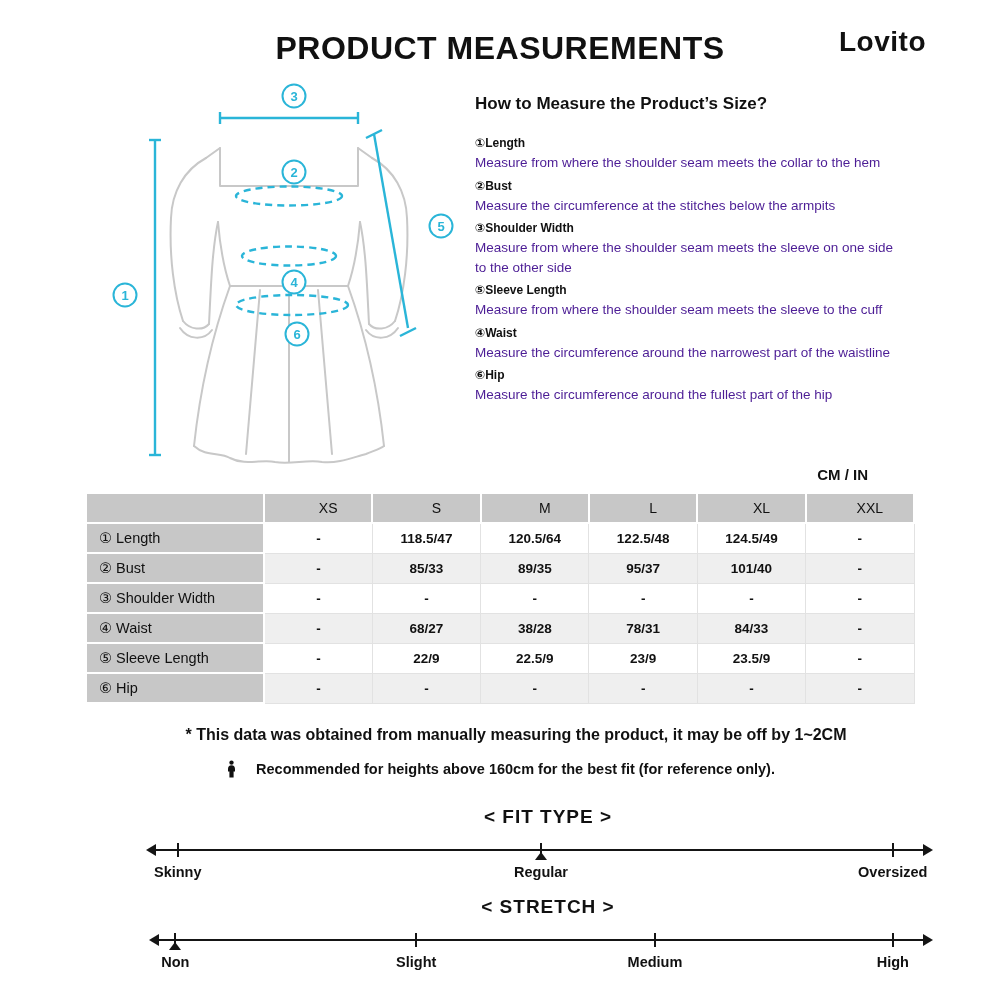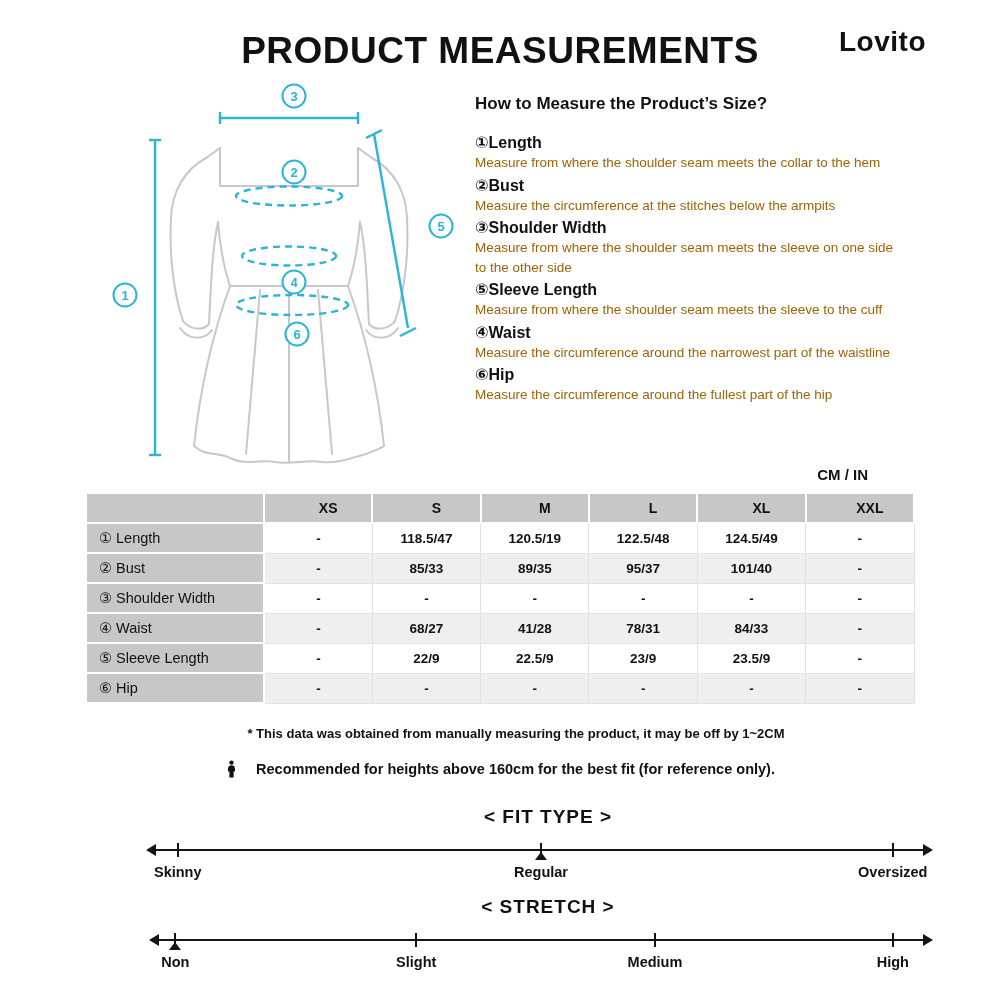--- a/index.html
+++ b/index.html
@@ -1,43 +1,43 @@
 <!DOCTYPE html>
 <html><head>
 <meta charset="utf-8">
 <style>
   * { margin:0; padding:0; box-sizing:border-box; }
   html,body { background:#fff; }
   body { font-family:"Liberation Sans","DejaVu Sans",sans-serif; color:#111; }
   .page { position:relative; width:1000px; height:1000px; background:#fff; overflow:hidden; }
 
   .main-title { position:absolute; top:30px; left:0; width:100%; text-align:center;
-                font-size:37px; font-weight:800; letter-spacing:.5px; }
+                font-size:32px; font-weight:800; letter-spacing:.5px; }
   .brand { position:absolute; top:26px; right:74px; font-size:28px; font-weight:800; letter-spacing:.5px; }
 
   .diagram { position:absolute; left:70px; top:80px; }
 
   .howto { position:absolute; left:475px; top:94px; width:420px; }
   .howto-title { font-size:17px; font-weight:700; margin-bottom:19px; }
   .howto-item { margin-bottom:3px; }
-  .howto-label { font-size:16px; font-weight:700; line-height:20px; }
-  .howto-desc { font-size:13.5px; color:#a16207; line-height:19.5px; }
+  .howto-label { font-size:12px; font-weight:700; line-height:20px; }
+  .howto-desc { font-size:13.5px; color:#4c1d95; line-height:19.5px; }
 
   .unit { position:absolute; top:466px; right:132px; font-size:15px; font-weight:700; }
 
   .size-table { position:absolute; left:85px; top:492px; width:830px;
                 border-collapse:collapse; table-layout:fixed; }
   .size-table th, .size-table td { height:30px; text-align:center; font-size:14px; overflow:hidden; }
-  .size-table .gray { background:#c7c7c7; border:2px solid #fff; font-weight:700;padding-left:20px; }
+  .size-table .gray { background:#c7c7c7; border:2px solid #fff; font-weight:400;padding-left:20px; }
   .size-table td.gray { text-align:left; padding-left:12px; font-weight:400; font-size:14.5px; }
   .size-table td.cell { border:1px solid #e2e2e2; font-weight:700; font-size:13.5px; background:#fff; }
   .size-table tr:nth-child(odd) td.cell { background:#efefef; }
 
   .note1 { position:absolute; top:726px; left:0; width:100%; text-align:center;
-           font-size:13px; font-weight:700;padding-left:32px; }
+           font-size:16px; font-weight:700;padding-left:32px; }
   .note2 { position:absolute; top:760px; left:0; width:100%; display:flex;
            justify-content:center; align-items:center; gap:18px;
            font-size:14.5px; font-weight:700; }
 
   .scale-title { position:absolute; left:0; width:100%; text-align:center;
                  font-size:19px; font-weight:800; letter-spacing:1px;margin-left:48px; }
   .scale { position:absolute; height:50px;margin-left:38px; }
   .scale-line { position:absolute; left:0; top:9px; width:100%; height:2px; background:#151515; }
   .scale-arrow-l { position:absolute; left:-7px; top:4px; width:0; height:0;
                    border-top:6px solid transparent; border-bottom:6px solid transparent;
@@ -159,21 +159,21 @@
       <th class="gray">S</th>
       <th class="gray">M</th>
       <th class="gray">L</th>
       <th class="gray">XL</th>
       <th class="gray">XXL</th>
     </tr>
     <tr>
       <td class="gray">① Length</td>
       <td class="cell">-</td>
       <td class="cell">118.5/47</td>
-      <td class="cell">120.5/19</td>
+      <td class="cell">120.5/64</td>
       <td class="cell">122.5/48</td>
       <td class="cell">124.5/49</td>
       <td class="cell">-</td>
     </tr>
     <tr>
       <td class="gray">② Bust</td>
       <td class="cell">-</td>
       <td class="cell">85/33</td>
       <td class="cell">89/35</td>
       <td class="cell">95/37</td>
@@ -186,21 +186,21 @@
       <td class="cell">-</td>
       <td class="cell">-</td>
       <td class="cell">-</td>
       <td class="cell">-</td>
       <td class="cell">-</td>
     </tr>
     <tr>
       <td class="gray">④ Waist</td>
       <td class="cell">-</td>
       <td class="cell">68/27</td>
-      <td class="cell">41/28</td>
+      <td class="cell">38/28</td>
       <td class="cell">78/31</td>
       <td class="cell">84/33</td>
       <td class="cell">-</td>
     </tr>
     <tr>
       <td class="gray">⑤ Sleeve Length</td>
       <td class="cell">-</td>
       <td class="cell">22/9</td>
       <td class="cell">22.5/9</td>
       <td class="cell">23/9</td>

